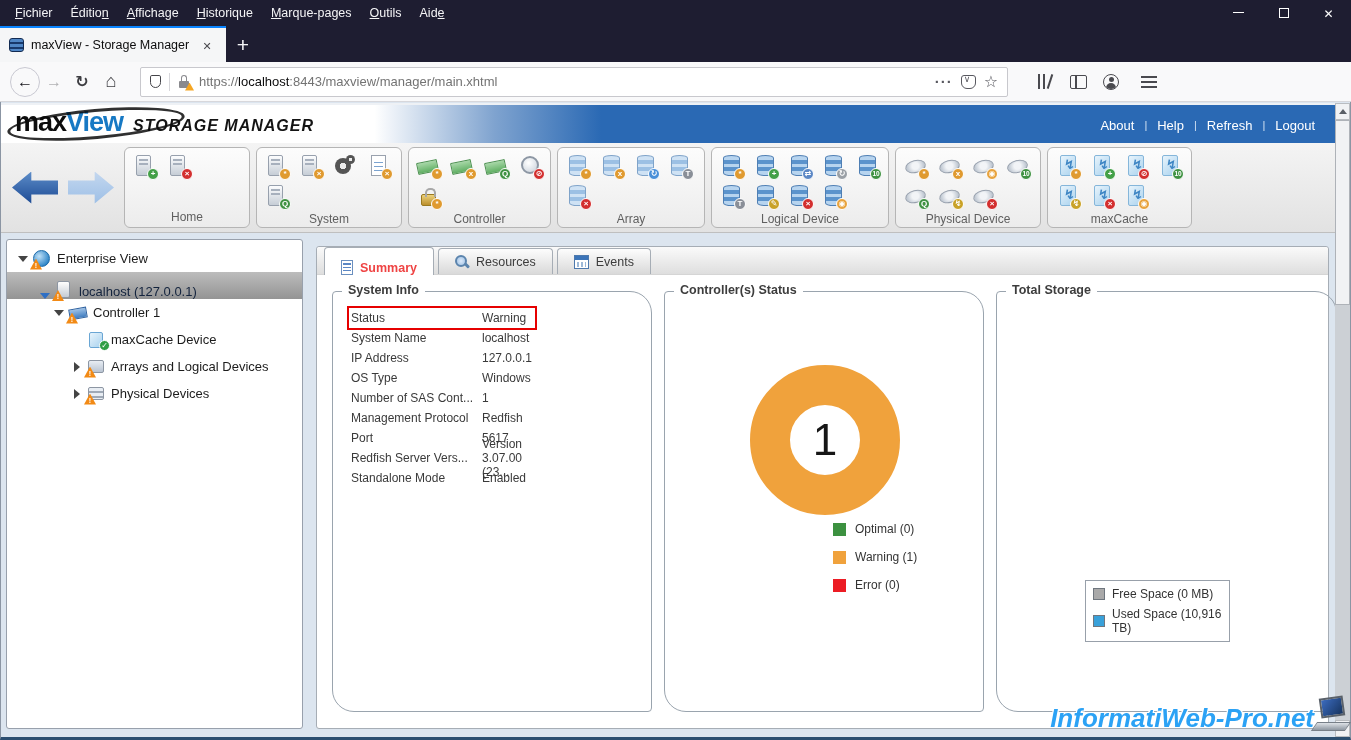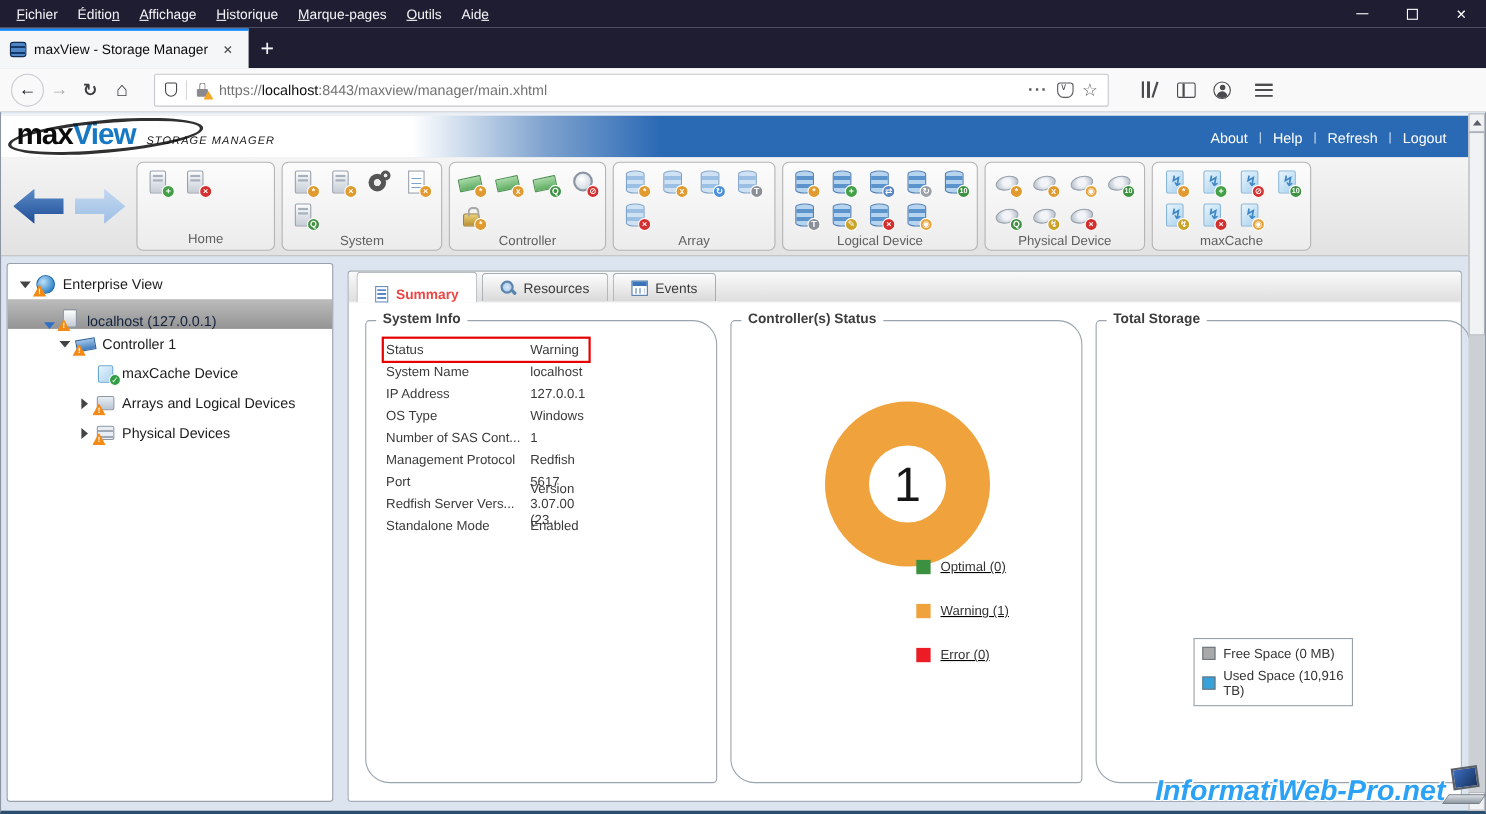--- a/index.html
+++ b/index.html
@@ -66,21 +66,21 @@
   
   #page { position:absolute; top:102px; left:0; right:0; bottom:0; background:#dce5ef; border-bottom:3px solid #2b4e70; border-left:1px solid #8b95a3; border-right:1px solid #8b95a3; }
 
   
   #banner { position:absolute; top:1px; left:0; right:15px; height:40px; border-top:2px solid #eef1f5;
     background:linear-gradient(90deg,#ffffff 0%,#ffffff 28%,#7fa3cf 37%,#2a69b4 45%,#2a69b4 100%); }
   #logo { position:absolute; left:14px; top:2px; display:flex; align-items:baseline; }
   .logo-swoosh { position:absolute; left:-8px; top:2px; width:178px; height:30px; border:3px solid #0c0c0c; border-radius:50%; transform:rotate(-5deg); opacity:.85; pointer-events:none; }
   .logo-max { font-size:27px; font-weight:bold; color:#0c0c0c; letter-spacing:-1px; }
   .logo-view { font-size:27px; font-weight:bold; color:#1779c4; letter-spacing:-1px; }
-  .logo-tag { font-size:10px; font-weight:normal; font-style:italic; color:#141414; margin-left:10px; letter-spacing:1px; }
+  .logo-tag { font-size:16px; font-weight:bold; font-style:italic; color:#141414; margin-left:10px; letter-spacing:1px; }
   #header-links { position:absolute; right:16px; top:0; height:40px; display:flex; align-items:center; }
   .hlink { color:#fff; font-size:13px; padding:2px 4px; }
   .hsep { color:#cfe0f2; font-size:11px; padding:0 6px; }
   .hsep::before { content:"|"; }
 
   
   #ribbon { position:absolute; top:41px; left:0; right:15px; height:90px; background:linear-gradient(#f4f4f4,#e2e2e2); border-bottom:1px solid #bfbfbf; display:flex; padding:3px 4px; }
   #rib-nav { width:116px; display:flex; align-items:center; justify-content:center; gap:10px; flex:none; }
   .arr-back { width:46px; height:32px; background:linear-gradient(#5c8cc8,#1c4a94); clip-path:polygon(0 50%,42% 0,42% 28%,100% 28%,100% 72%,42% 72%,42% 100%); }
   .arr-fwd { width:46px; height:32px; background:linear-gradient(#c3d7ef,#9dbfe6); clip-path:polygon(100% 50%,58% 0,58% 28%,0 28%,0 72%,58% 72%,58% 100%); }
@@ -155,21 +155,21 @@
 
   
   #info-rows { margin:16px 0 0 16px; }
   .inforow { display:flex; width:186px; height:20px; align-items:center; font-size:12px; color:#3a3a3a; padding-left:2px; }
   .inforow .lbl { flex:0 0 131px; }
   .inforow.hl { outline:2px solid #e60000; }
 
   
   #donut-chart,#pie-chart { position:absolute; left:60px; top:48px; }
   #pie-chart { top:56px; }
-  #controller-legend { position:absolute; left:168px; top:216px; display:flex; flex-direction:column; gap:26px;text-decoration:underline; }
+  #controller-legend { position:absolute; left:168px; top:230px; display:flex; flex-direction:column; gap:14px; }
   .clg-row { display:flex; align-items:center; gap:9px; font-size:12px; color:#333; }
   .clg-sq { width:13px; height:13px; flex:none; }
   #storage-legend { position:absolute; left:88px; top:288px; width:145px; background:#fff; border:1px solid #98a0aa; padding:6px 7px; display:flex; flex-direction:column; gap:6px; }
   .slg-row { display:flex; align-items:center; gap:7px; font-size:12px; color:#333; }
   .slg-sq { width:12px; height:12px; border:1px solid #6f767e; flex:none; }
 
   
   #watermark { position:absolute; right:36px; bottom:3px; font-size:26px; font-style:italic; font-weight:bold; color:#2ba2f5; z-index:10;
     text-shadow:1px 1px 0 #fff,-1px -1px 0 #fff,1px -1px 0 #fff,-1px 1px 0 #fff; }
   #laptop { position:absolute; right:2px; bottom:2px; width:38px; height:38px; z-index:10; }

